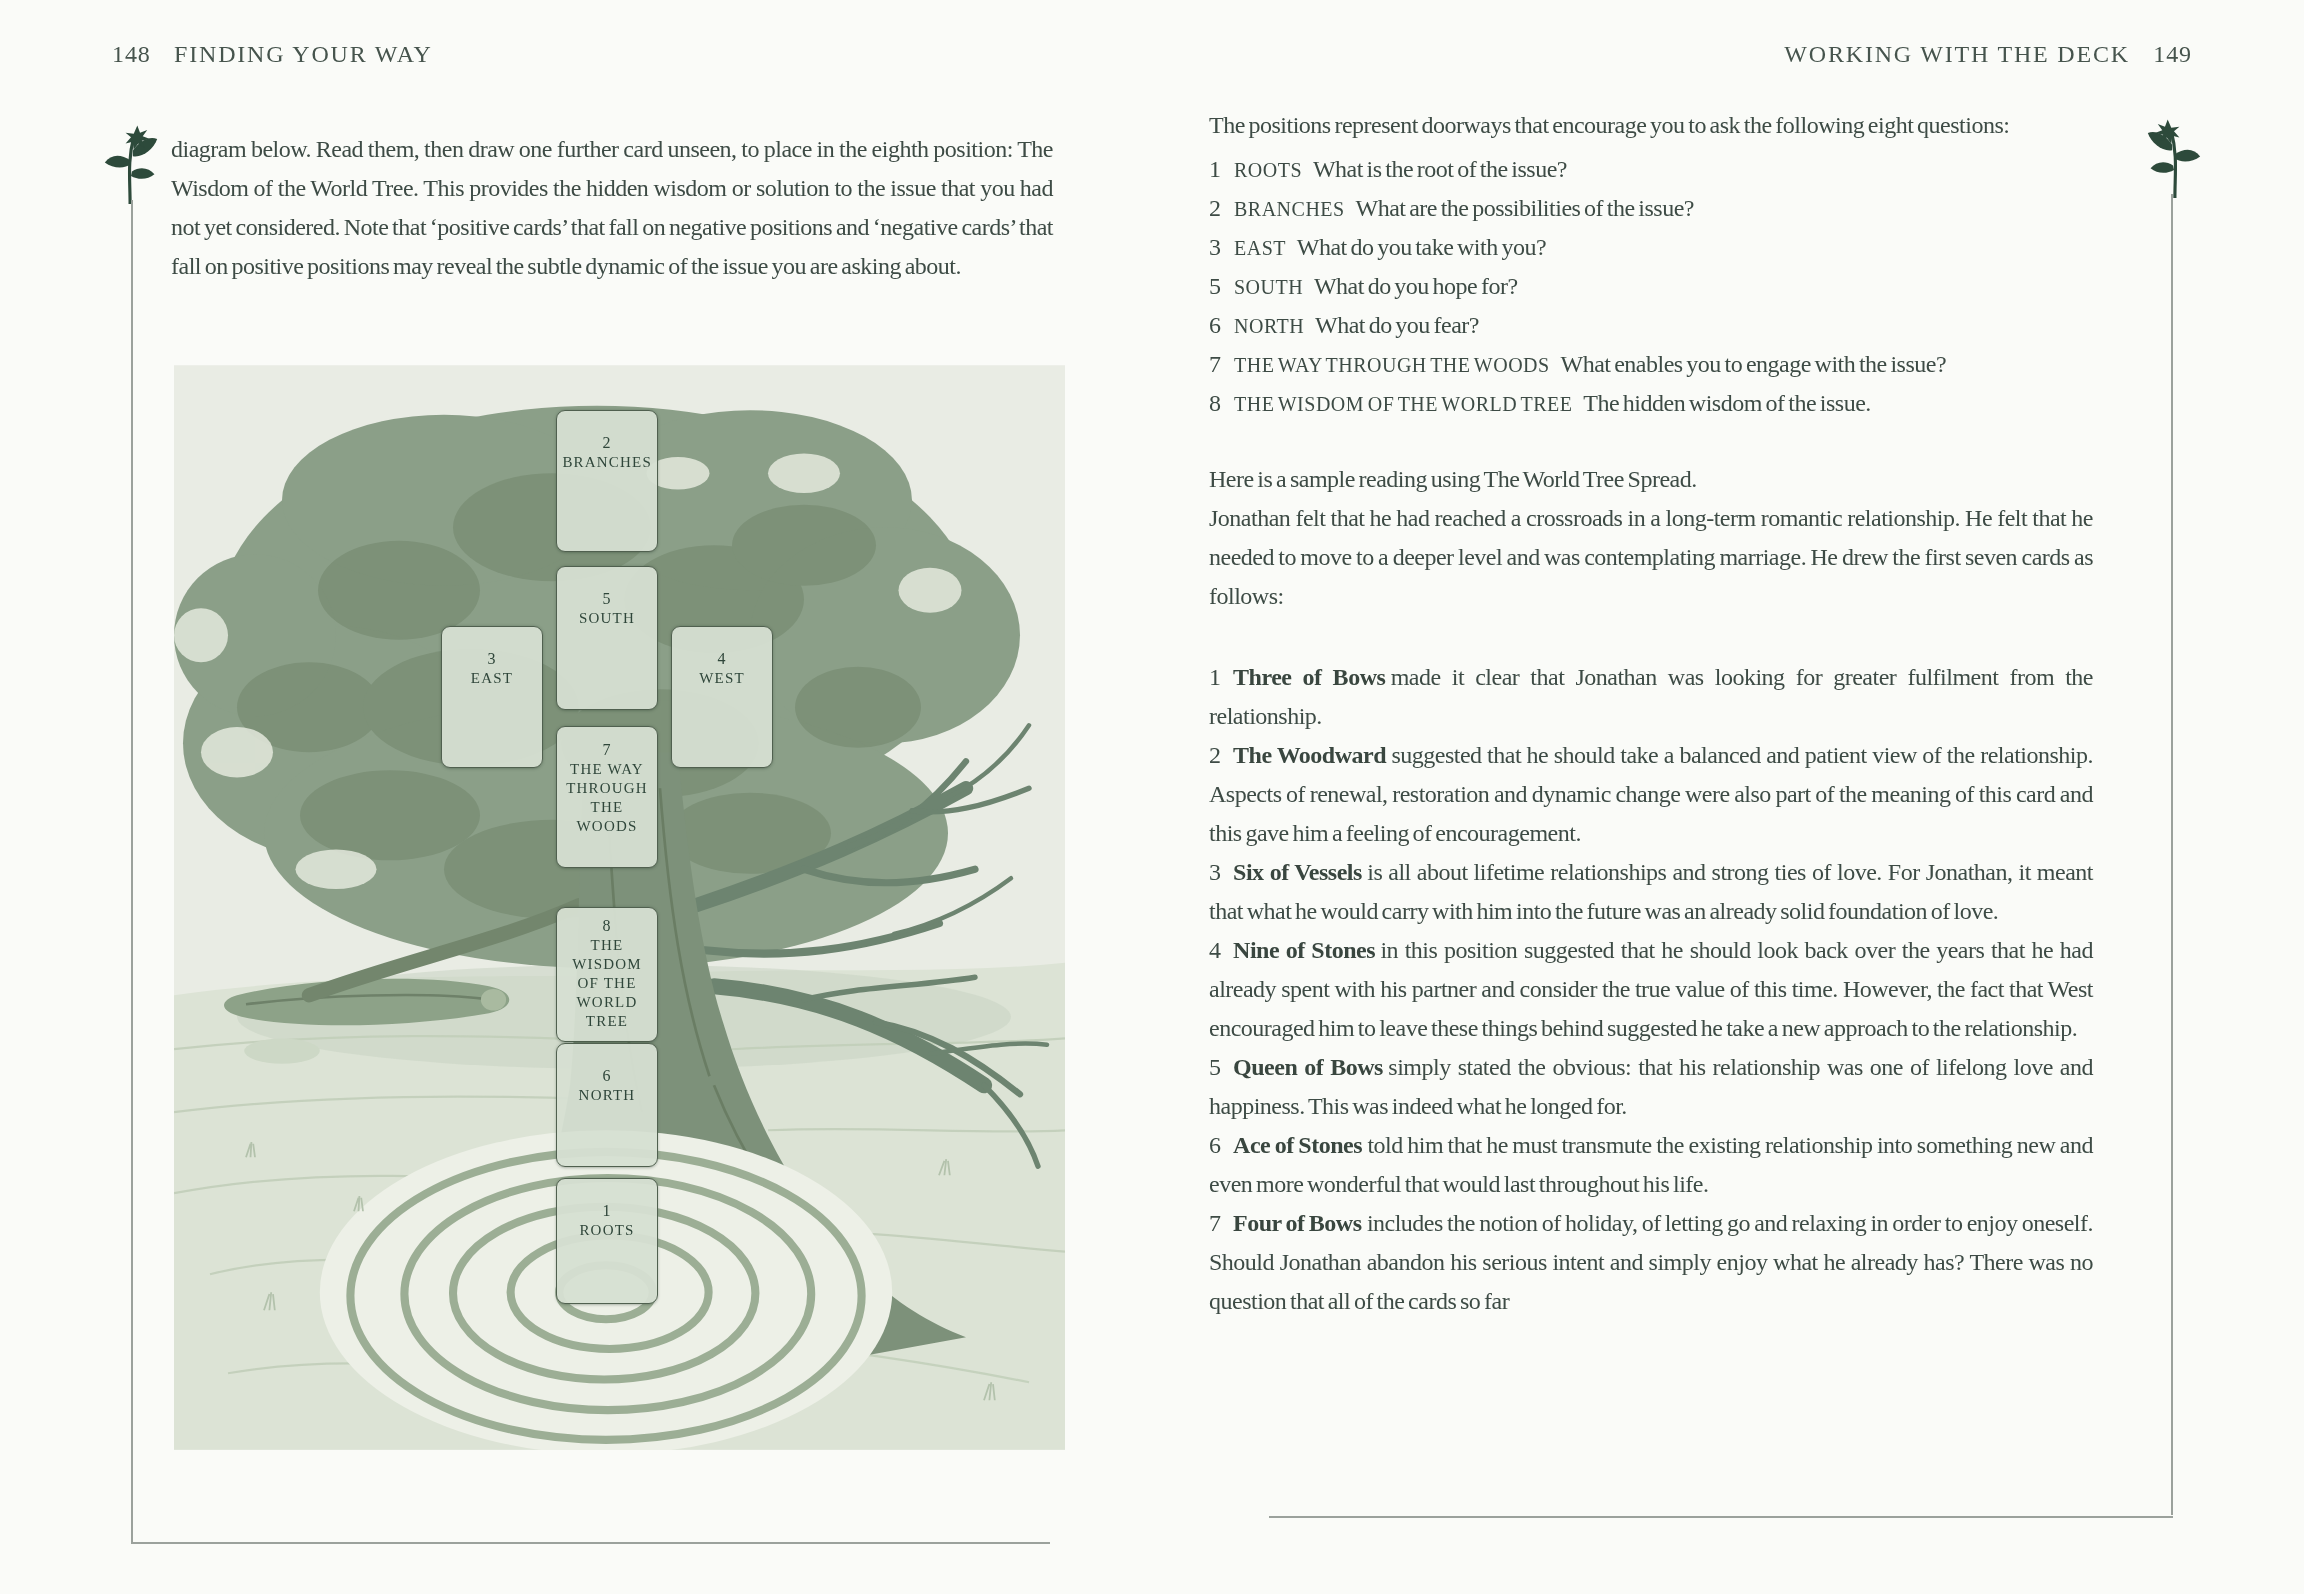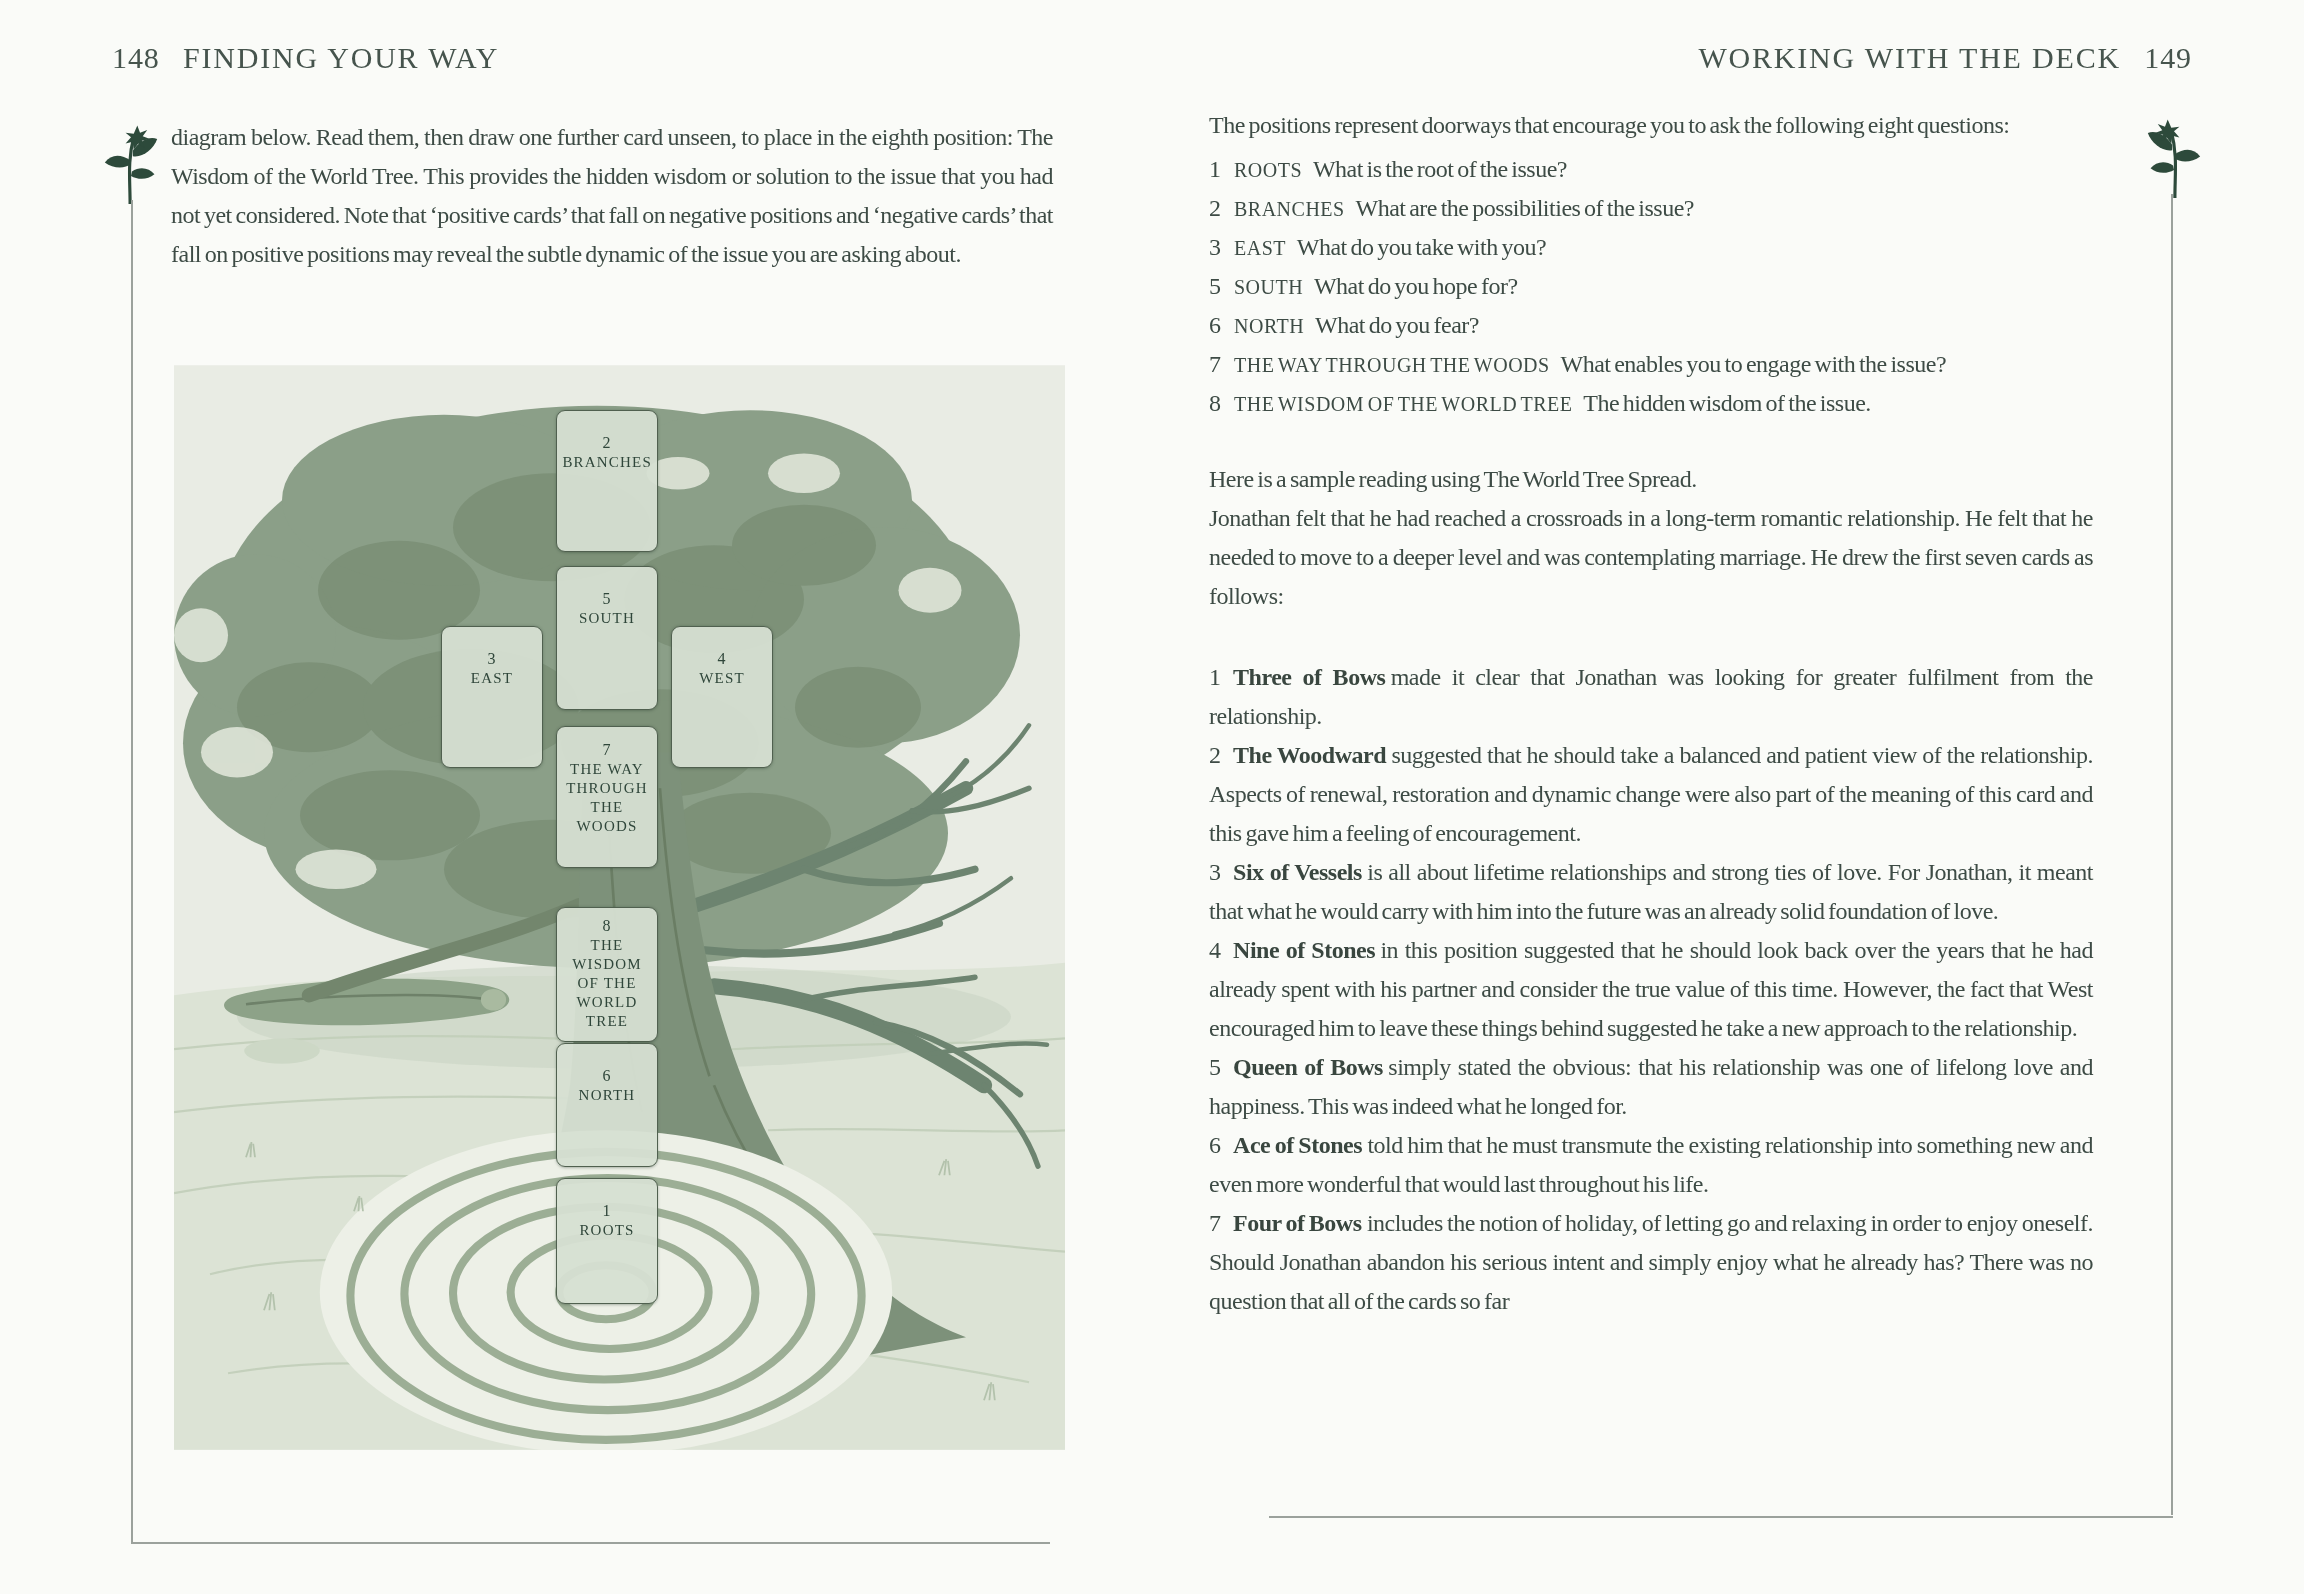--- a/index.html
+++ b/index.html
@@ -3,21 +3,21 @@
 <meta charset="utf-8">
 <style>
   html,body{margin:0;padding:0;}
   body{
     width:2304px;height:1595px;position:relative;background:#fafbf8;
     font-family:"Liberation Serif","DejaVu Serif",serif;
     color:#3d4b45;overflow:hidden;
   }
   
   .running-head{
-    position:absolute;top:41px;font-size:30px;letter-spacing:1.8px;
+    position:absolute;top:41px;font-size:24px;letter-spacing:1.8px;
     color:#46544d;white-space:nowrap;
   }
   .running-head .pn{letter-spacing:0.9px;}
   .rh-left{left:112px;}
   .rh-left .pn{margin-right:23.4px;}
   .rh-right{right:112px;text-align:center;}
   .rh-right .pn{margin-left:23.4px;}
   
   .ornament{position:absolute;width:56px;height:83px;}
   .orn-left{left:103px;top:121px;}
@@ -26,21 +26,21 @@
   .rv-left{left:131px;top:200px;height:1342px;}
   .rv-right{left:2171px;top:194px;height:1321px;}
   .rule-h{position:absolute;height:1.8px;background:#9ba19c;}
   .rh-bottom-left{left:131px;top:1542px;width:919px;}
   .rh-bottom-right{left:1269px;top:1516px;width:904px;}
   
   .bodytext{
     font-size:24px;line-height:39px;letter-spacing:-0.5px;word-spacing:-1.8px;
     text-align:justify;color:#3d4b45;
   }
-  .col-left-par{position:absolute;left:171px;top:94px;width:882px;}
+  .col-left-par{position:absolute;left:171px;top:106px;width:882px;}
   .col-right{position:absolute;left:1209px;top:106px;width:884px;}
   .col-right p{margin:0;}
   .spacer-line{height:42px;}
   ul.questions{list-style:none;margin:0;padding:0;}
   ul.questions li{height:39px;line-height:49px;white-space:nowrap;}
   .qnum{display:inline-block;width:25px;}
   .qpos{font-size:20px;letter-spacing:0.5px;margin-right:10.8px;}
   .rnum{margin-right:12.6px;}
   .rcard{margin-right:5.4px;color:#39463f;}
   

